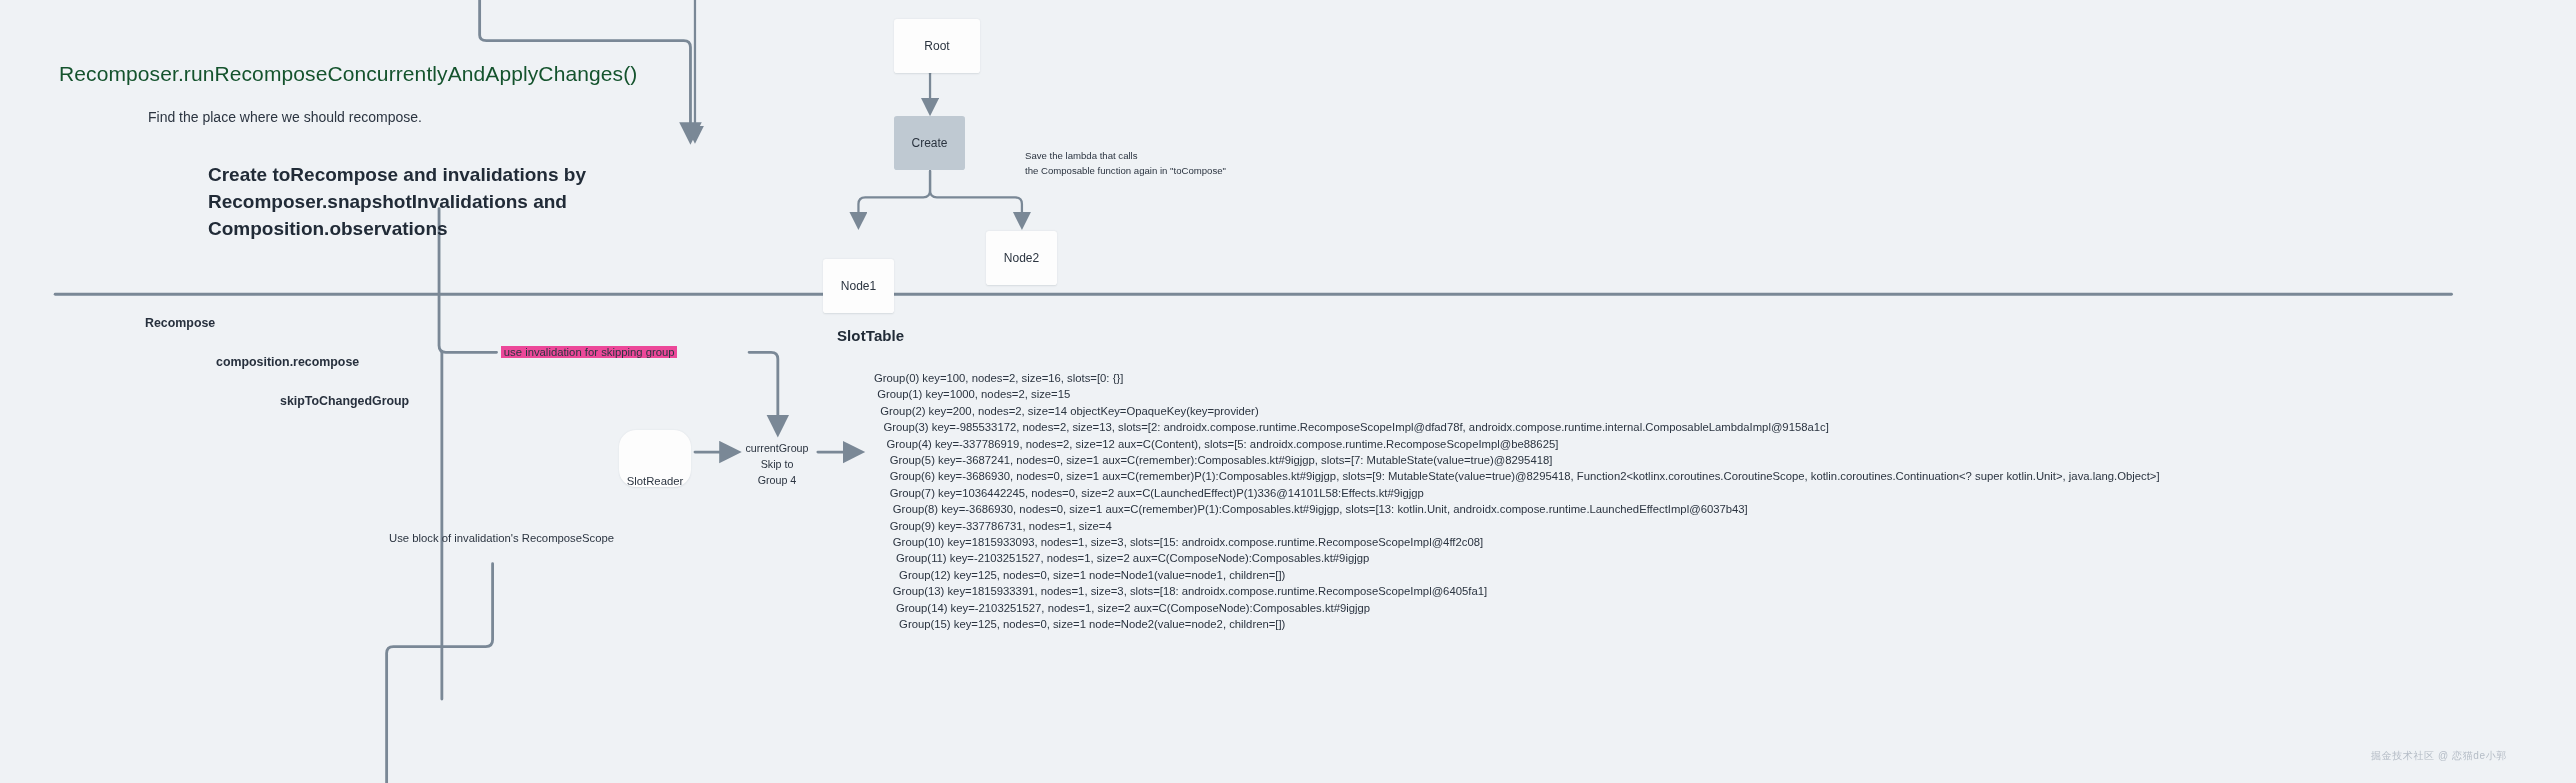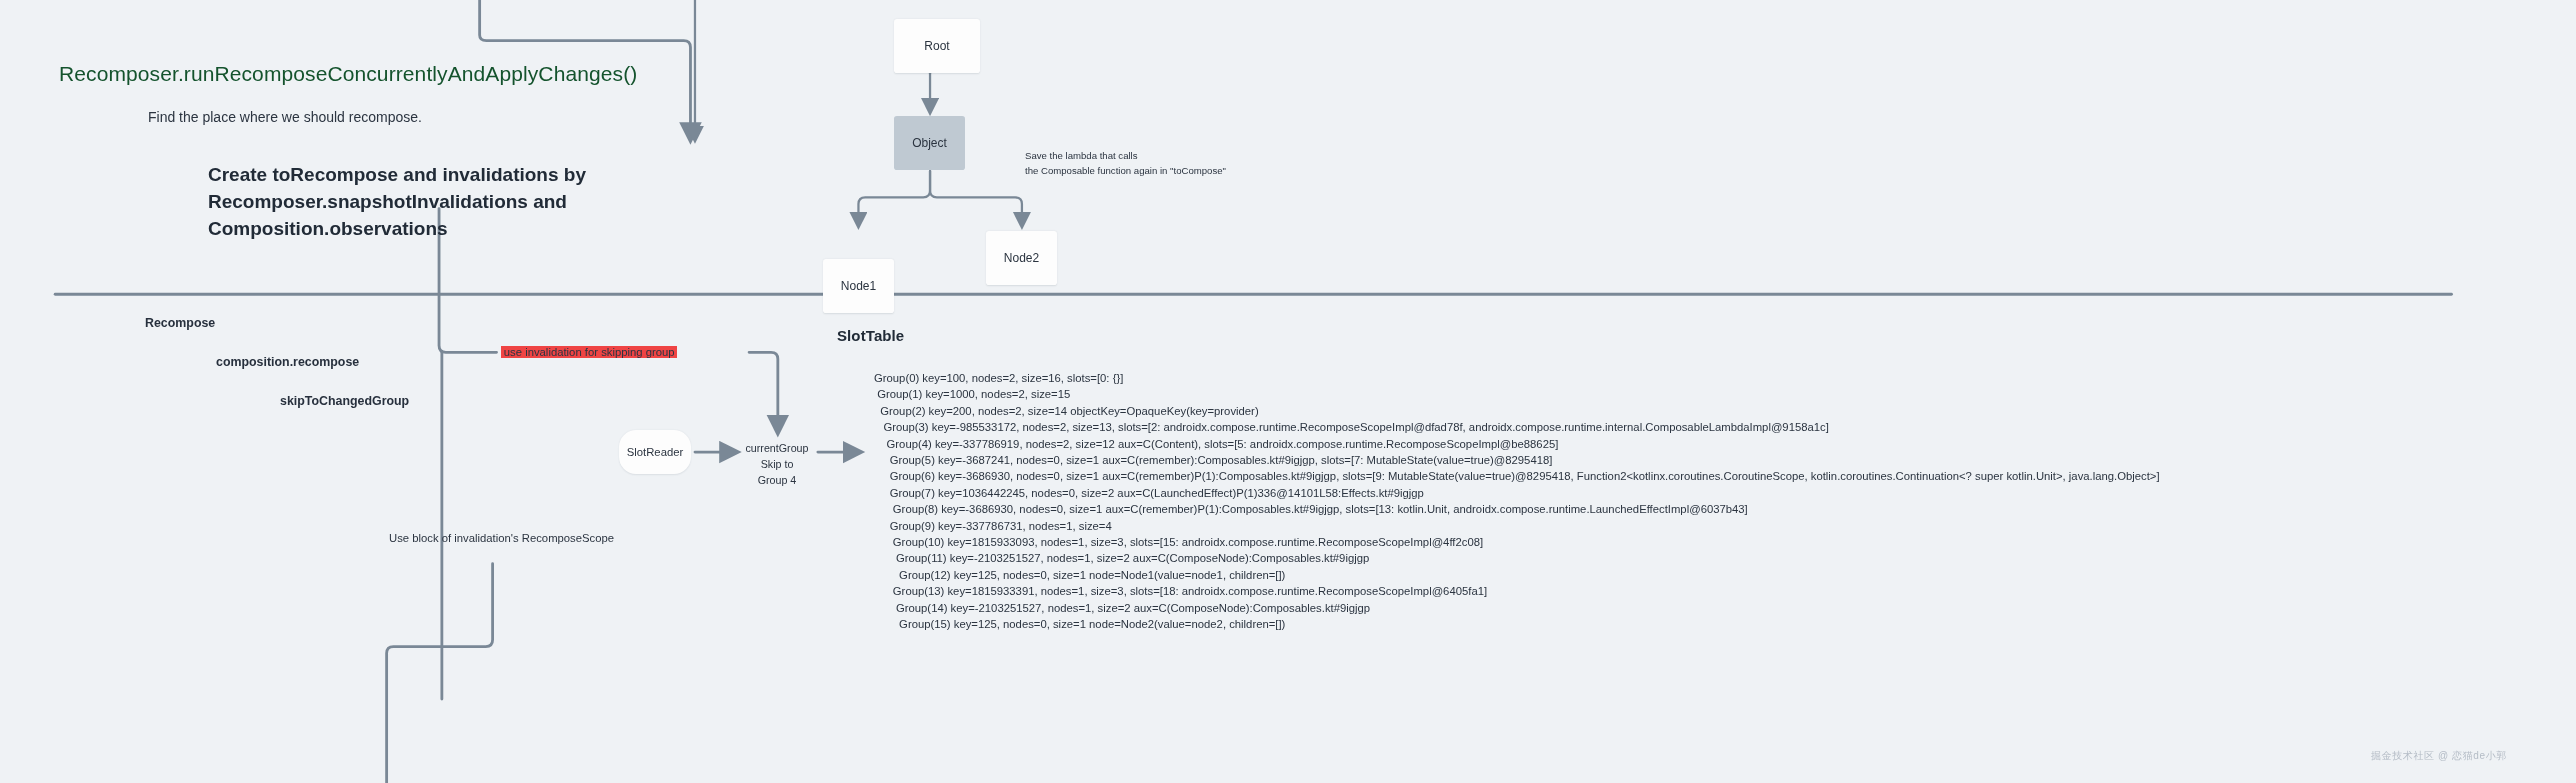--- a/index.html
+++ b/index.html
@@ -73,34 +73,34 @@
     font-size: 11.3px;
     font-weight: 400;
     white-space: nowrap;
     color: #2b3440;
   }
   .lbl-useinvalidation {
     left: 501px; top: 346px;
     font-size: 11.3px;
     font-weight: 400;
     white-space: nowrap;
-    background: #ef4444;
+    background: #ec4899;
     padding: 0 2.8px;
     color: #2b3440;
   }
 
   
   .slotreader {
     left: 619px; top: 430px;
-    width: 72px; height: 44px;
+    width: 72px; height: 57px;
     background: #fdfdfd;
     border-radius: 17px;
     box-shadow: 0 0.6px 1.7px rgba(40,55,75,0.10);
     display: flex;
-    align-items: center;
+    align-items: flex-end;
     justify-content: center;
     font-size: 11.3px;
     color: #2b3440;
   }
   .currentgroup {
     left: 743px; top: 440px;
     width: 68px;
     text-align: center;
     font-size: 10.7px;
     line-height: 1.5;
@@ -219,21 +219,21 @@
   <div class="abs currentgroup">
     <div>currentGroup</div>
     <div>Skip to</div>
     <div>Group 4</div>
   </div>
 
   <div class="abs node node-root">
     <span>Root</span>
   </div>
   <div class="abs node node-content">
-    <span>Object</span>
+    <span>Create</span>
   </div>
   <div class="abs node node-n1">
     <span>Node1</span>
   </div>
   <div class="abs node node-n2">
     <span>Node2</span>
   </div>
 
   <div class="abs lambda-note">
     <div>Save the lambda that calls</div>

